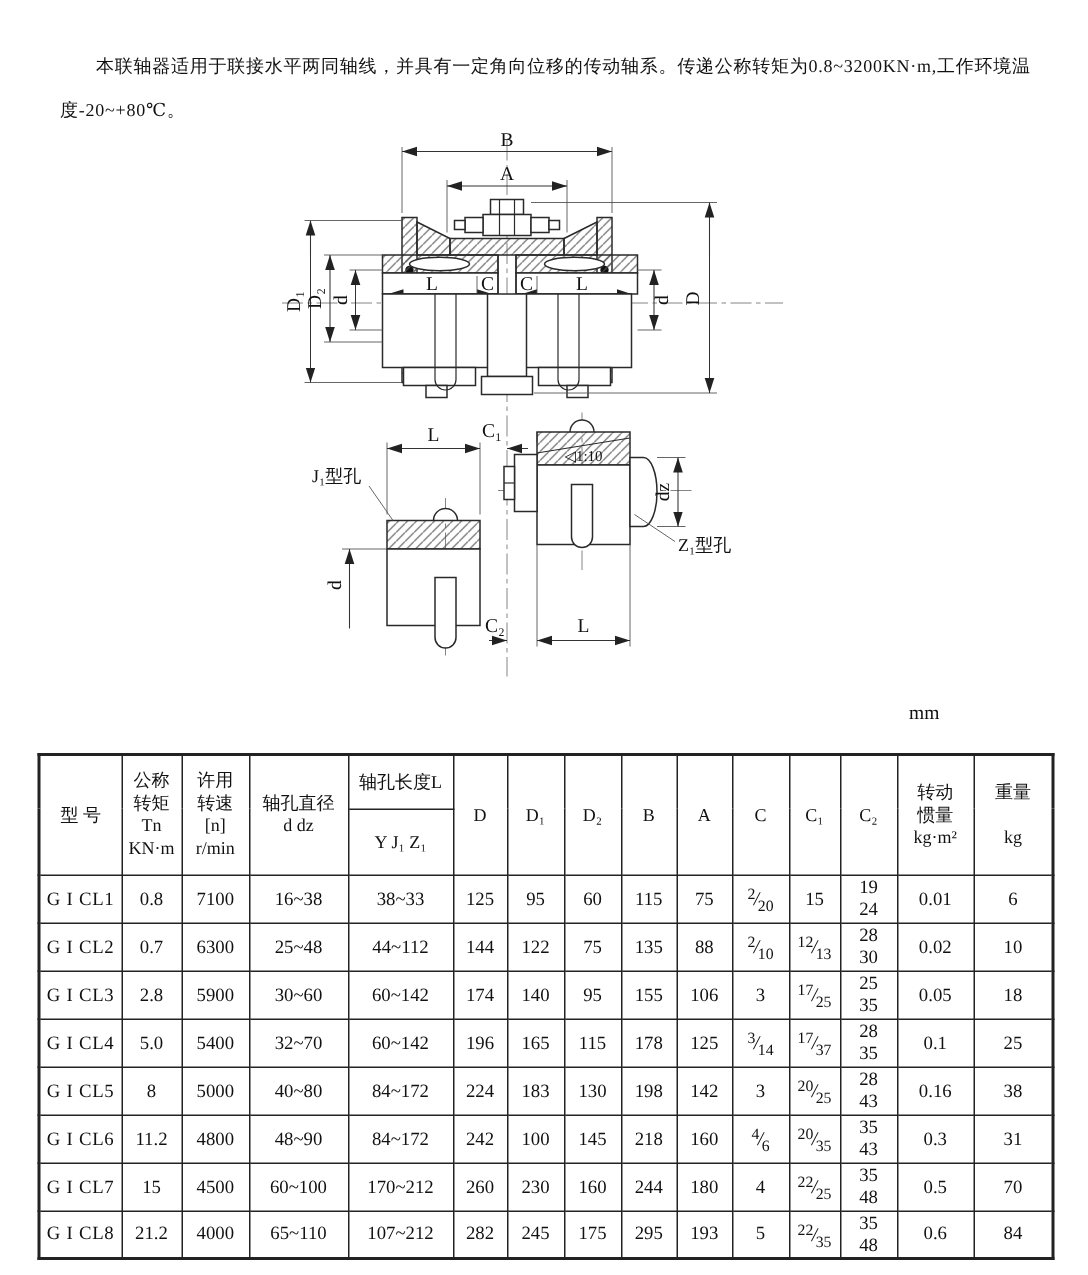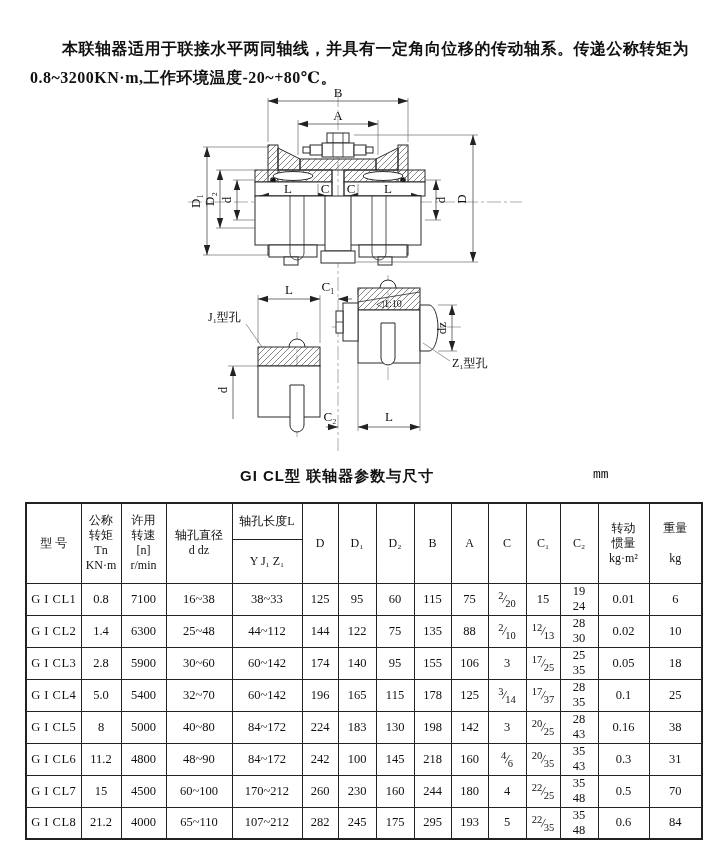--- a/index.html
+++ b/index.html
@@ -1,36 +1,36 @@
 <!DOCTYPE html>
 <html><head>
 <meta charset="utf-8">
 <style>
   html,body{margin:0;padding:0;background:#ffffff;}
   #page{position:relative;width:725px;height:850px;background:#fff;overflow:hidden;
         font-family:"Liberation Serif","DejaVu Serif",serif;color:#111;}
   
-  .intro{position:absolute;top:18px;left:30px;width:665px;font-size:16px;line-height:29px;
-         text-indent:2em;letter-spacing:0.5px;font-weight:bold;}
+  .intro{position:absolute;top:18px;left:40px;width:665px;font-size:12px;line-height:29px;
+         text-indent:2em;letter-spacing:0.5px;}
   
   #drawing{position:absolute;top:85px;left:0;width:725px;height:380px;}
   #drawing .ol{stroke:#2a2a2a;stroke-width:1;fill:#fff;}
   #drawing .hat{stroke:#2a2a2a;stroke-width:1;fill:url(#hatch);}
   #drawing .thin{stroke:#2a2a2a;stroke-width:.8;fill:none;}
   #drawing .ext{stroke:#555;stroke-width:.6;fill:none;}
   #drawing .dim{stroke:#333;stroke-width:.7;fill:none;}
   #drawing .cl{stroke:#777;stroke-width:.6;fill:none;stroke-dasharray:14 3 3 3;}
   #drawing text{font-family:"Liberation Serif","DejaVu Serif",serif;font-size:13px;fill:#111;}
   #drawing text.sm{font-size:10px;}
   #drawing text.cjk{font-size:12px;}
   
   .tbl-title{position:absolute;top:467px;left:0;width:725px;height:22px;
              font-family:"Liberation Sans","DejaVu Sans",sans-serif;}
   .tbl-title .t{position:absolute;left:240px;font-size:15px;font-weight:bold;letter-spacing:1px;}
-  .tbl-title .u{position:absolute;left:593px;font-size:13px;font-family:Liberation Mono, monospace;}
+  .tbl-title .u{position:absolute;left:606px;font-size:13px;font-family:Liberation Serif, serif;}
   
   table.params{position:absolute;top:502px;left:25px;width:676px;border-collapse:collapse;
                table-layout:fixed;font-size:12.5px;}
   table.params th,table.params td{border:1px solid #222;text-align:center;vertical-align:middle;
                padding:0 1px;overflow:hidden;}
   table.params{border:2px solid #222;}
   table.params th{font-weight:normal;font-size:12px;line-height:15px;}
   .ml{white-space:pre-line;}
   tbody tr{height:32px;}
   td.model-cell{text-align:left;padding-left:5px;letter-spacing:0.5px;}
@@ -189,21 +189,20 @@
 
       <path class="ext" d="M358,278 V346 M420,278 V346"></path>
       <path class="dim" d="M326,342 L338,342" marker-end="url(#aE)"></path>
       <path class="dim" d="M358,342 H420" marker-start="url(#aS)" marker-end="url(#aE)"></path>
       <text x="330" y="336" text-anchor="middle">C₂</text>
       <text x="389" y="336" text-anchor="middle">L</text>
     </g>
   </svg>
 
   <div class="tbl-title">
-    <span class="t">GI CL型  联轴器参数与尺寸</span>
     <span class="u">mm</span>
   </div>
 
   <table class="params">
     <colgroup>
       <col style="width:55px">
         <col style="width:40px">
         <col style="width:45px">
       <col style="width:66px">
         <col style="width:70px">
@@ -264,21 +263,21 @@
           <td>115</td>
           <td>75</td>
           <td><span class="fn">2</span><span class="fs">/</span><span class="fd">20</span></td>
           <td>15</td>
           <td class="gap-cell">19 24</td>
           <td>0.01</td>
           <td>6</td>
         </tr>
         <tr>
           <td class="model-cell">G I CL2</td>
-          <td>1.4</td>
+          <td>0.7</td>
           <td>6300</td>
           <td>25~48</td>
           <td>44~112</td>
           <td>144</td>
           <td>122</td>
           <td>75</td>
           <td>135</td>
           <td>88</td>
           <td><span class="fn">2</span><span class="fs">/</span><span class="fd">10</span></td>
           <td><span class="fn">12</span><span class="fs">/</span><span class="fd">13</span></td>

